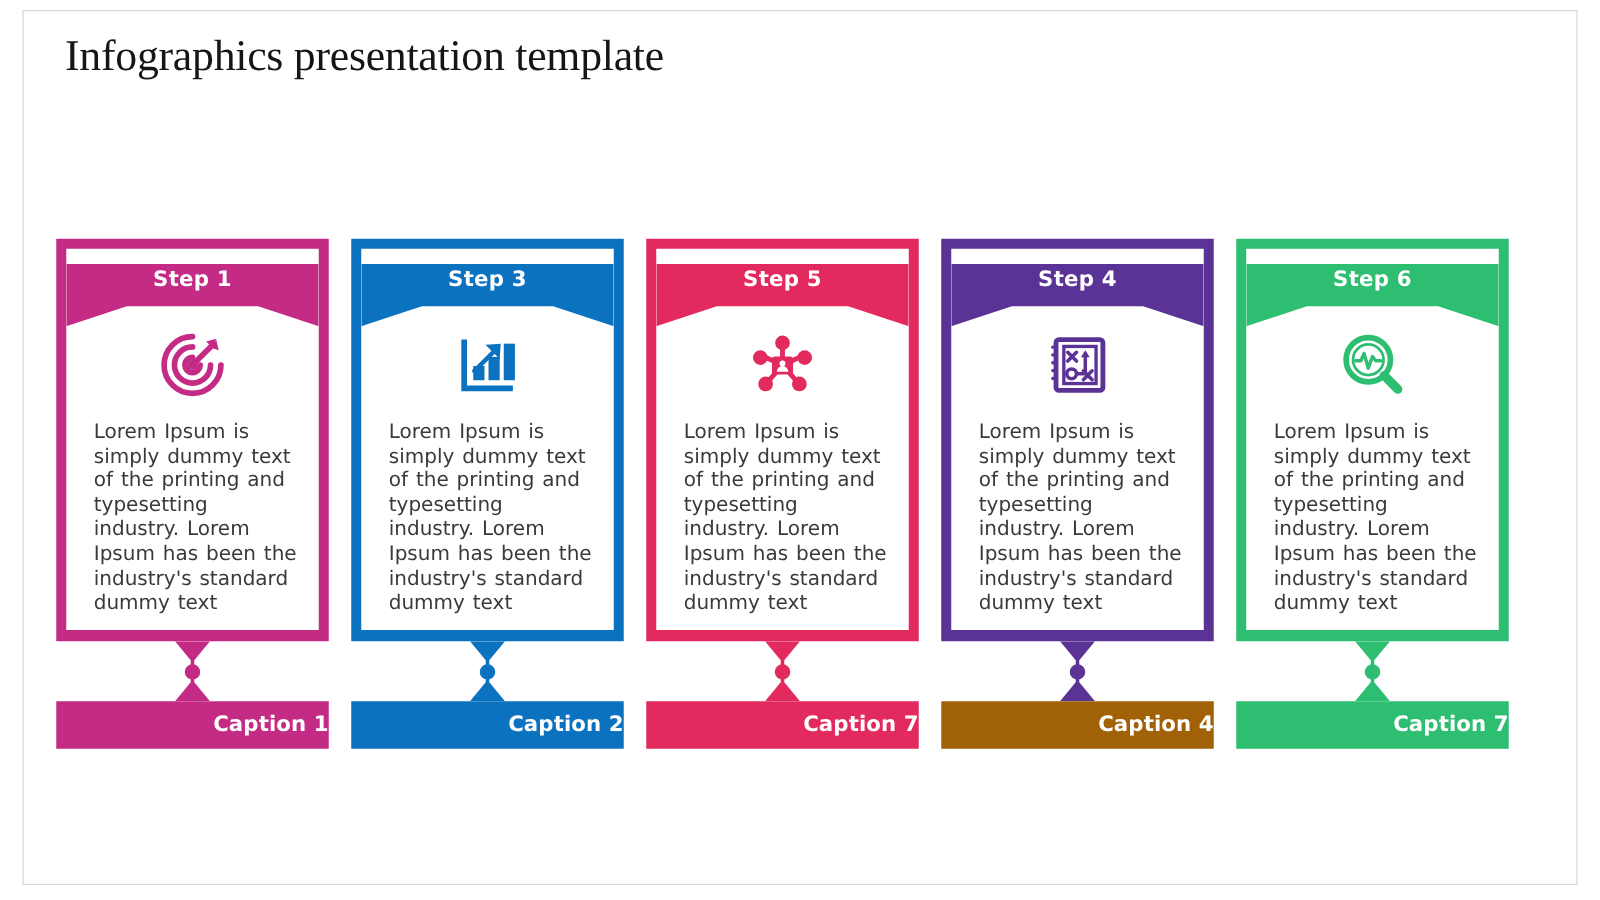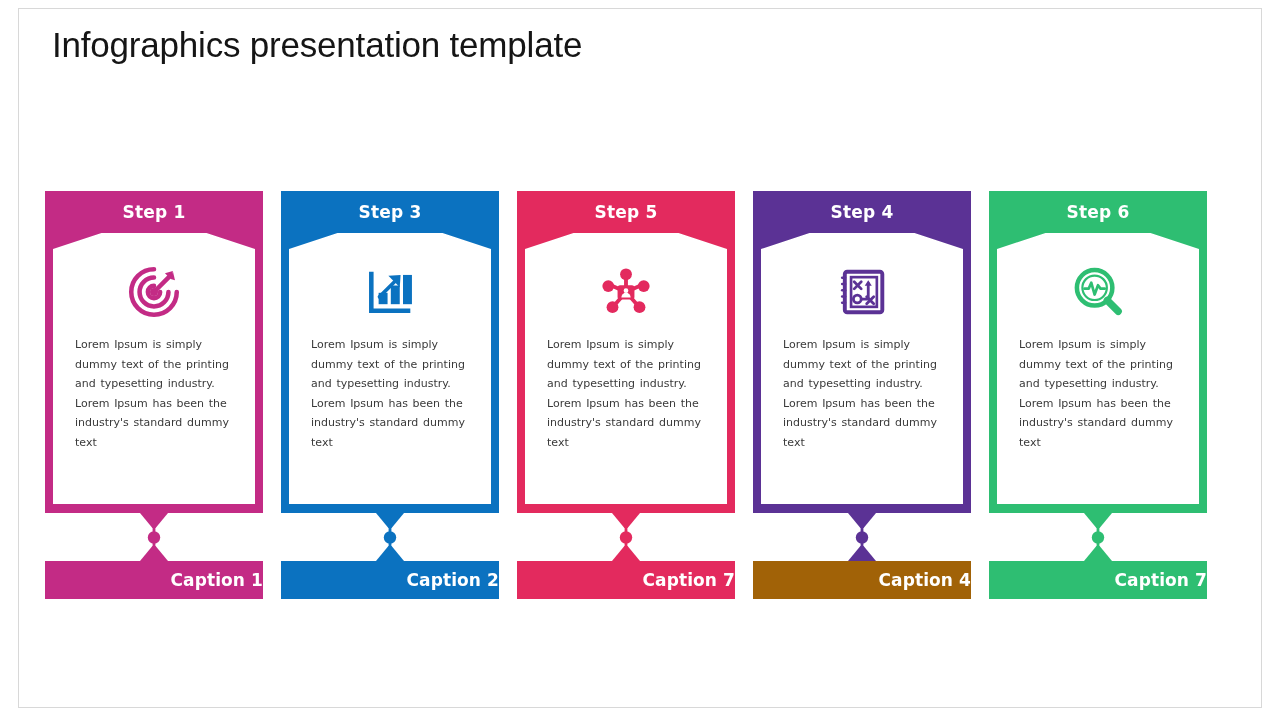--- a/index.html
+++ b/index.html
@@ -25,21 +25,21 @@
     background: #ffffff;
     border: 1px solid #d8d8d8;
     box-sizing: border-box;
   }
 
   
   #page-title {
     position: absolute;
     left: 33px;
     top: 16px;
-    font-family: Liberation Sans, sans-serif;
+    font-family: Liberation Serif, serif;
     font-size: 35px;
     font-weight: 400;
     color: #151515;
     letter-spacing: -0.2px;
     white-space: nowrap;
   }
 
   
   #columns {
     position: absolute;
@@ -69,21 +69,21 @@
     border-style: solid;
     border-width: 8px 8px 9px 8px;
     background: #ffffff;
     overflow: hidden;
   }
 
   
   .card-header {
     position: absolute;
     left: 0;
-    top: 0;
+    top: 12px;
     right: 0;
     height: 50px;
     display: block;
   }
   .card-header .band {
     position: absolute;
     inset: 0;
     -webkit-clip-path: polygon(0 0, 100% 0, 100% 100%, 76% 68%, 24% 68%, 0 100%);
     clip-path: polygon(0 0, 100% 0, 100% 100%, 76% 68%, 24% 68%, 0 100%);
   }
@@ -111,21 +111,21 @@
     justify-content: center;
   }
   .card-icon svg { display: block; }
 
   
   .card-body {
     position: absolute;
     left: 22px;
     right: 16px;
     top: 136px;
-    font-size: 11px;
+    font-size: 16px;
     line-height: 19.6px;
     color: #3a3a3a;
     text-align: left;
     word-spacing: 1.2px;
   }
 
   
   .connector {
     position: relative;
     width: 218px;

